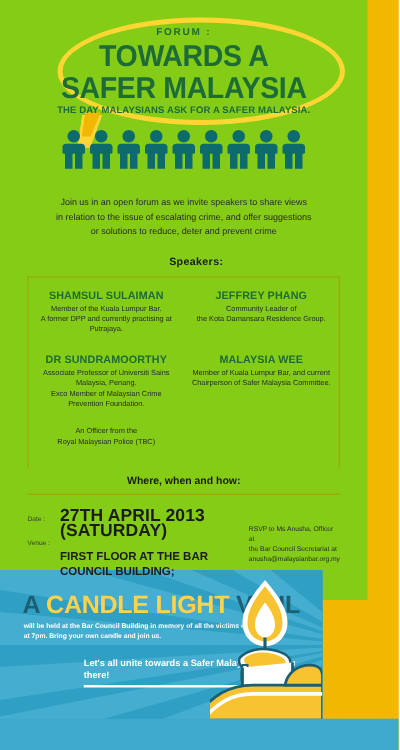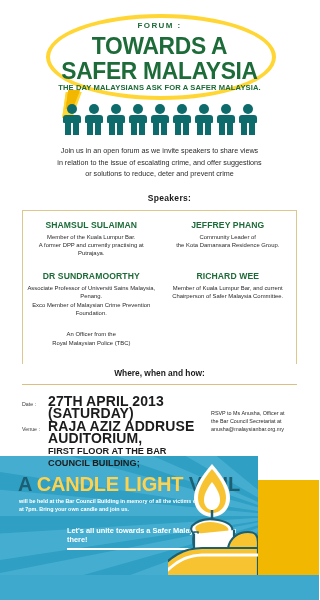--- a/index.html
+++ b/index.html
@@ -14,23 +14,23 @@
     position: relative;
     width: 319px;
     height: 600px;
     overflow: hidden;
     background: #f2b700;
   }
 
   
   .top-section {
     position: relative;
-    width: 319px;
+    width: 294px;
     height: 480px;
-    background: #ffffff;
+    background: #84cc16;
     overflow: hidden;
   }
 
   
   .bubble {
     position: absolute;
     left: 46px;
     top: 14px;
     width: 230px;
     height: 86px;
@@ -133,21 +133,21 @@
     height: 13px;
     background: #0d6b6b;
   }
   .person .legL { left: 4px; }
   .person .legR { left: 12px; }
 
   
   .intro {
     position: relative;
     z-index: 3;
-    margin: 9px auto 0;
+    margin: 20px auto 0;
     width: 250px;
     text-align: center;
     font-size: 7.2px;
     line-height: 11.5px;
     color: #2a2a2a;
   }
 
   
   .speakers-head {
     position: relative;
@@ -426,21 +426,21 @@
       </div>
       <div class="spk-row">
         <div class="spk">
           <div class="spk-name">DR SUNDRAMOORTHY</div>
           <div class="spk-desc">
             <div>Associate Professor of Universiti Sains Malaysia, Penang.</div>
             <div>Exco Member of Malaysian Crime Prevention Foundation.</div>
           </div>
         </div>
         <div class="spk">
-          <div class="spk-name">RICHARD WEE</div>
+          <div class="spk-name">MALAYSIA WEE</div>
           <div class="spk-desc">
             <div>Member of Kuala Lumpur Bar, and current</div>
             <div>Chairperson of Safer Malaysia Committee.</div>
           </div>
         </div>
       </div>
       <div class="spk-row">
         <div class="spk">
           <div class="spk-desc">
             <div>An Officer from the</div>
@@ -454,21 +454,20 @@
     <div class="wwh-rule"></div>
 
     <div class="details">
       <div class="details-left">
         <div class="det-row">
           <div class="det-label">Date :</div>
           <div class="det-value">27TH APRIL 2013 (SATURDAY)</div>
         </div>
         <div class="det-row">
           <div class="det-label">Venue :</div>
-          <div class="det-value">RAJA AZIZ ADDRUSE AUDITORIUM,</div>
         </div>
         <div class="det-cont">FIRST FLOOR AT  THE BAR COUNCIL BUILDING;</div>
 
       </div>
       <div class="rsvp">
         <div>RSVP to Ms Anusha, Officer at</div>
         <div>the Bar Council Secretariat at</div>
         <div>anusha@malaysianbar.org.my</div>
       </div>
     </div>

